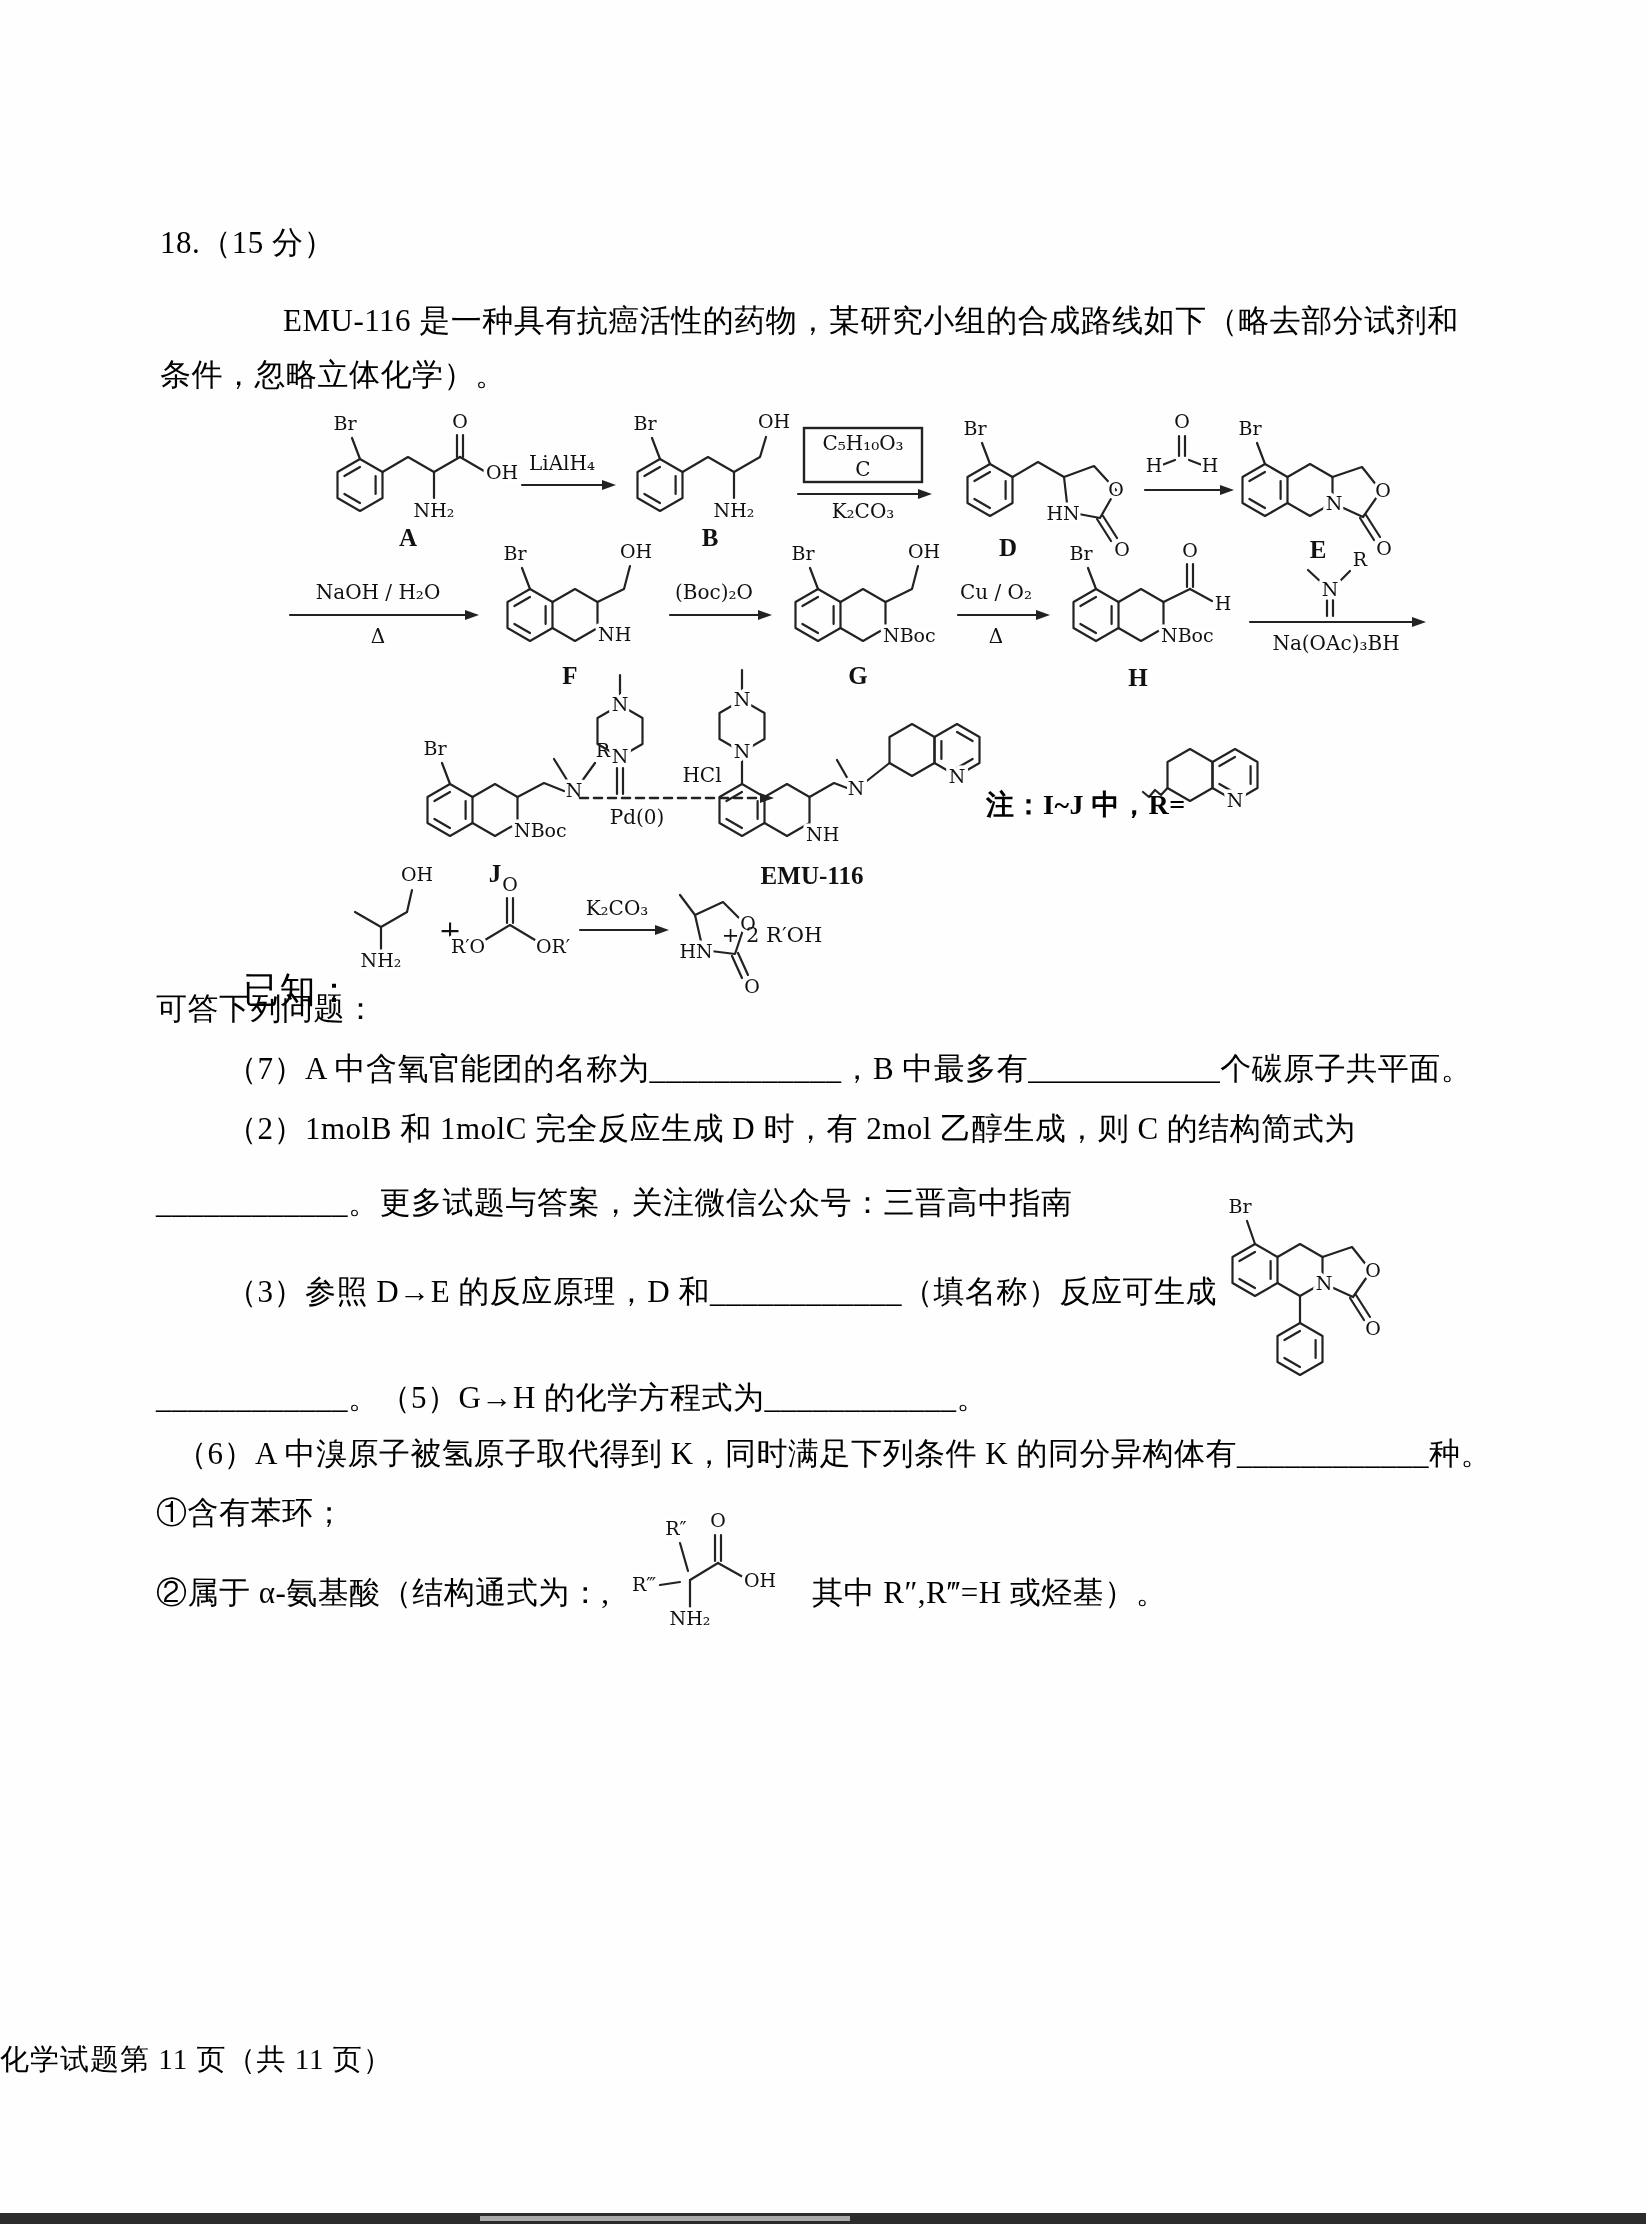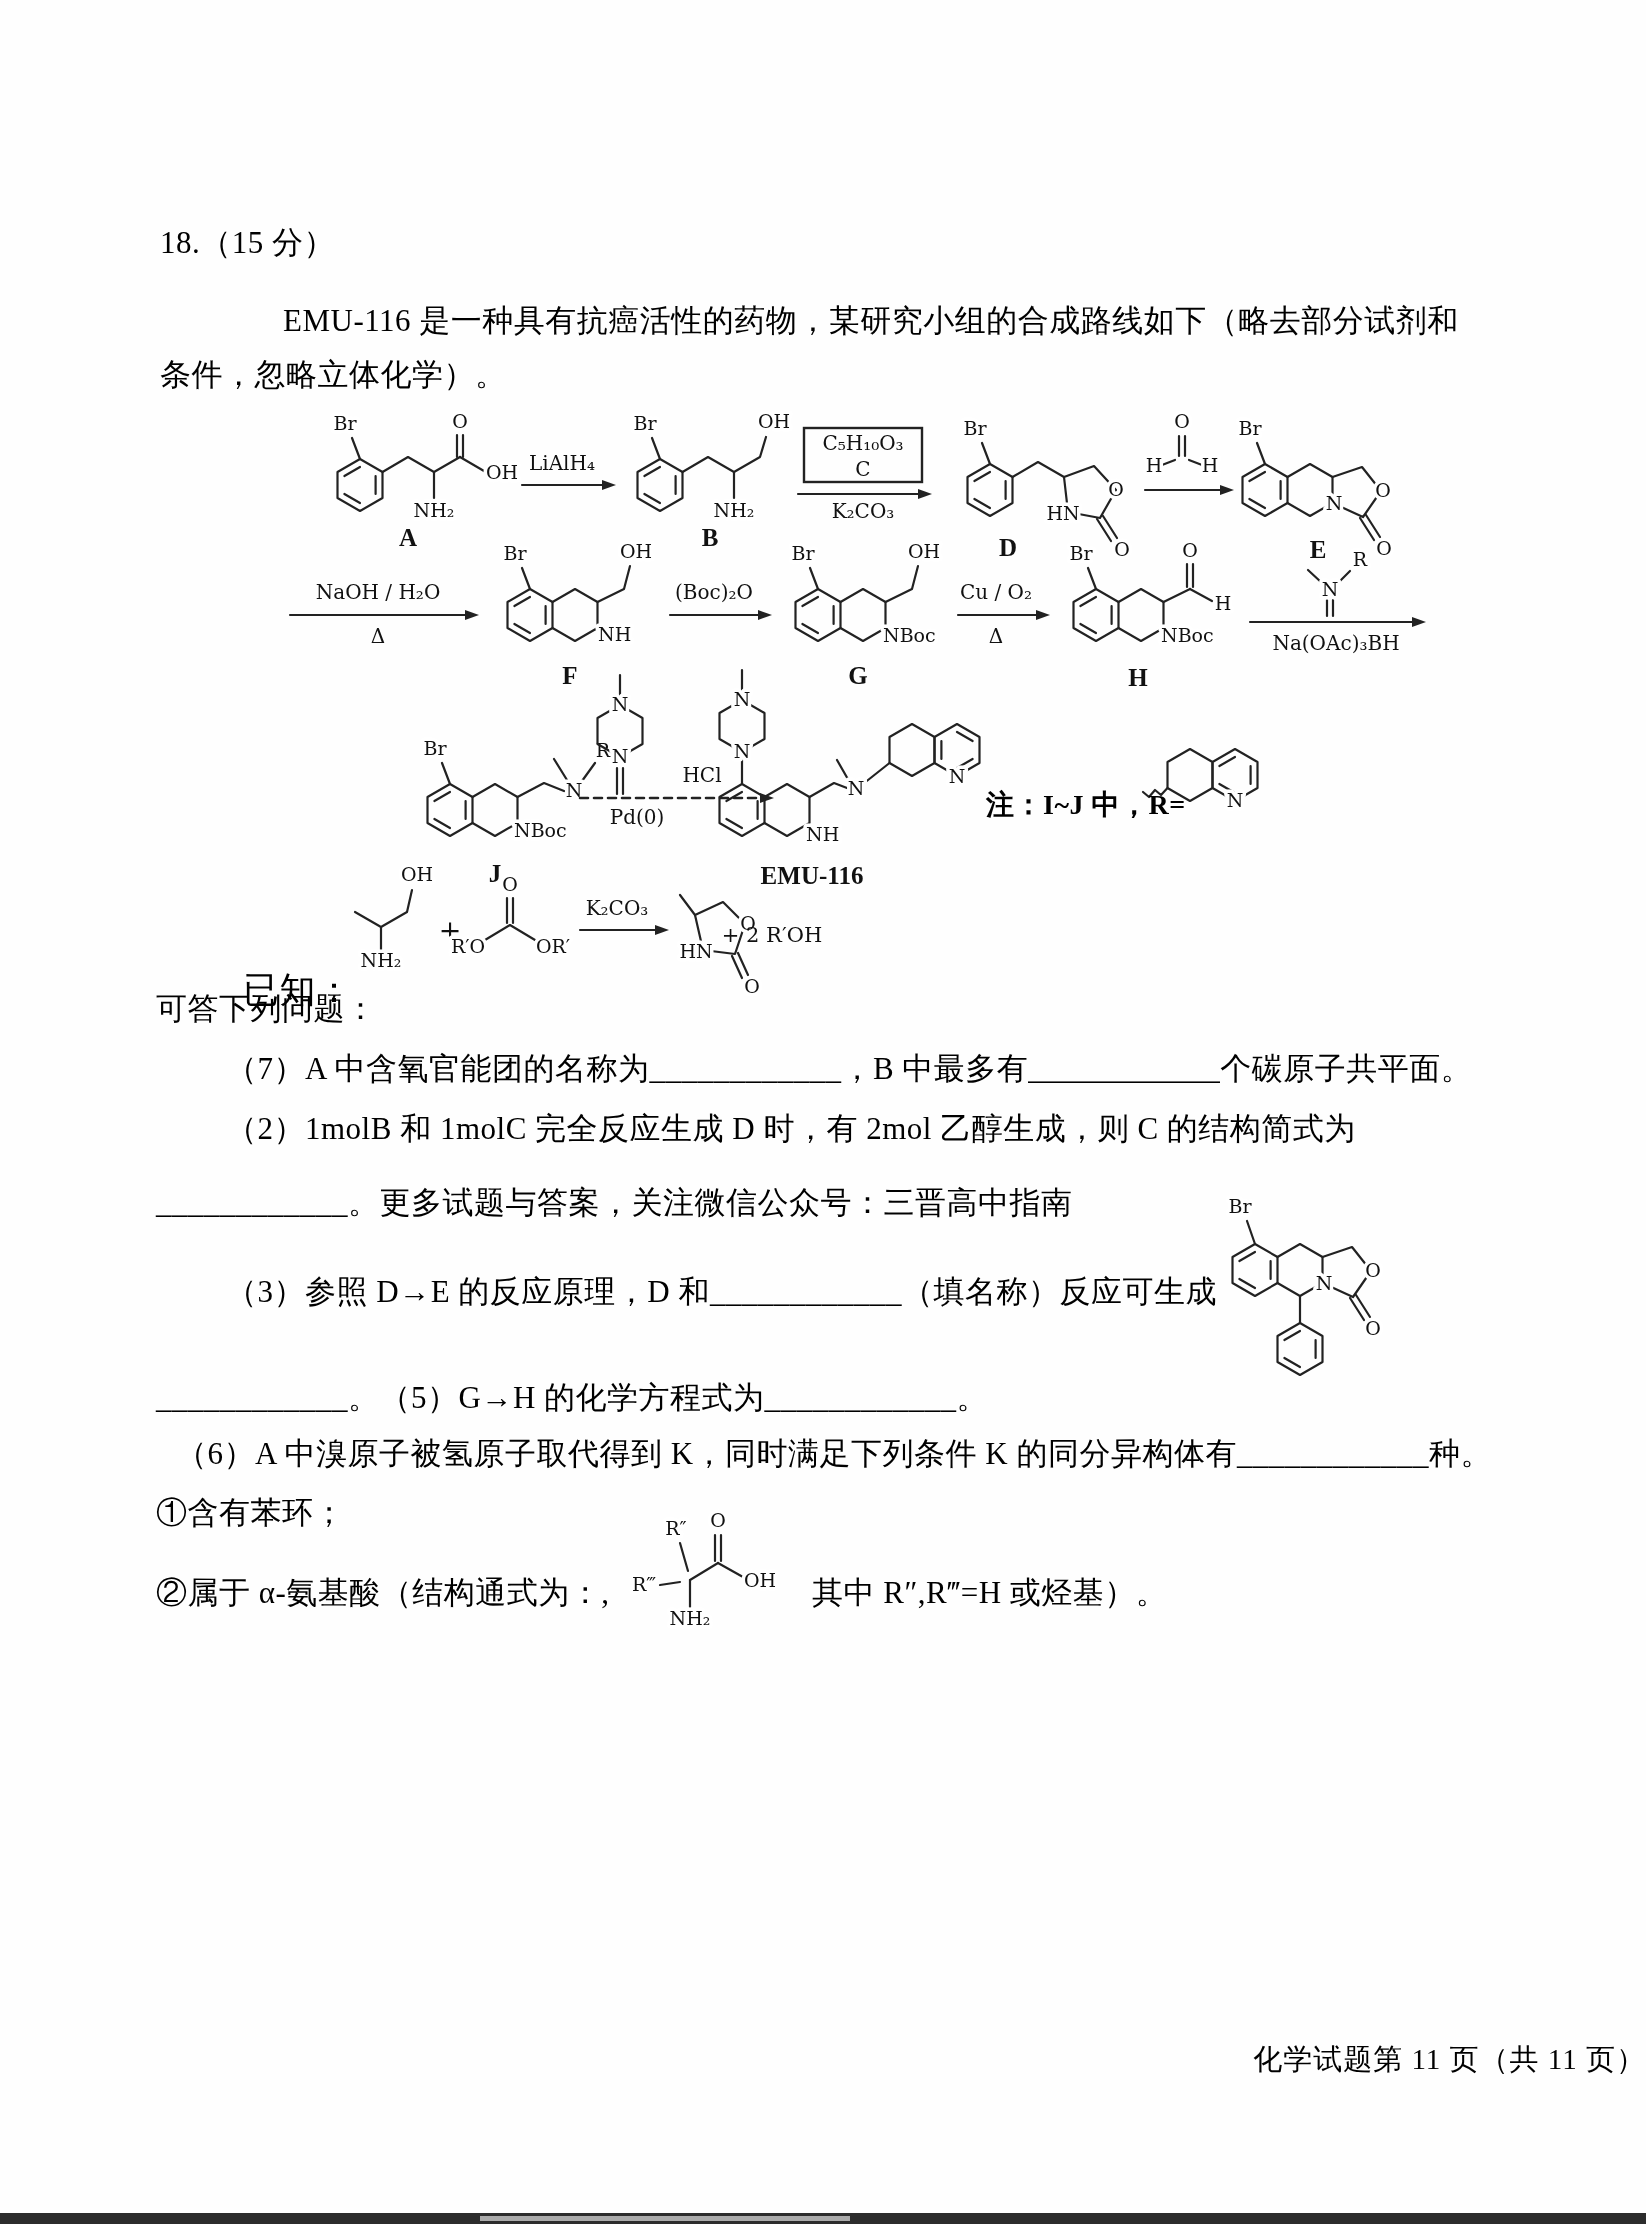--- a/index.html
+++ b/index.html
@@ -1,21 +1,21 @@
 <!DOCTYPE html>
 <html><head>
 <meta charset="utf-8">
 <style>
   html,body{margin:0;padding:0;background:#e8e8e8;}
   .page{position:relative;width:1646px;height:2224px;background:#fefefe;overflow:hidden;
         font-family:"Liberation Serif","DejaVu Serif",serif;color:#000000;}
   .t{position:absolute;white-space:nowrap;font-size:31px;letter-spacing:.5px;}
   .t.big{font-size:36px;margin-top:38px;}
   .t.note{font-size:28px;font-weight:bold;}
-  .t.footer{left:0;width:100%;text-align:right;font-size:29px;letter-spacing:1px;}
+  .t.footer{left:0;width:100%;text-align:left;font-size:29px;letter-spacing:1px;}
   svg{position:absolute;overflow:visible;}
   .bond{stroke:#222;stroke-width:2.2;fill:none;stroke-linecap:round;stroke-linejoin:round;}
   .dash{stroke-dasharray:8 6;stroke-width:2.6;}
   .head{fill:#222;stroke:none;}
   .boxr{stroke:#222;stroke-width:2.4;fill:none;}
   text{fill:#111;}
   .atom{font-family:"DejaVu Serif",serif;font-size:19px;text-anchor:middle;
         paint-order:stroke;stroke:#fff;stroke-width:7px;stroke-linejoin:round;}
   .as{text-anchor:start;}
   .rg{font-family:"DejaVu Serif",serif;font-size:20px;text-anchor:middle;}

